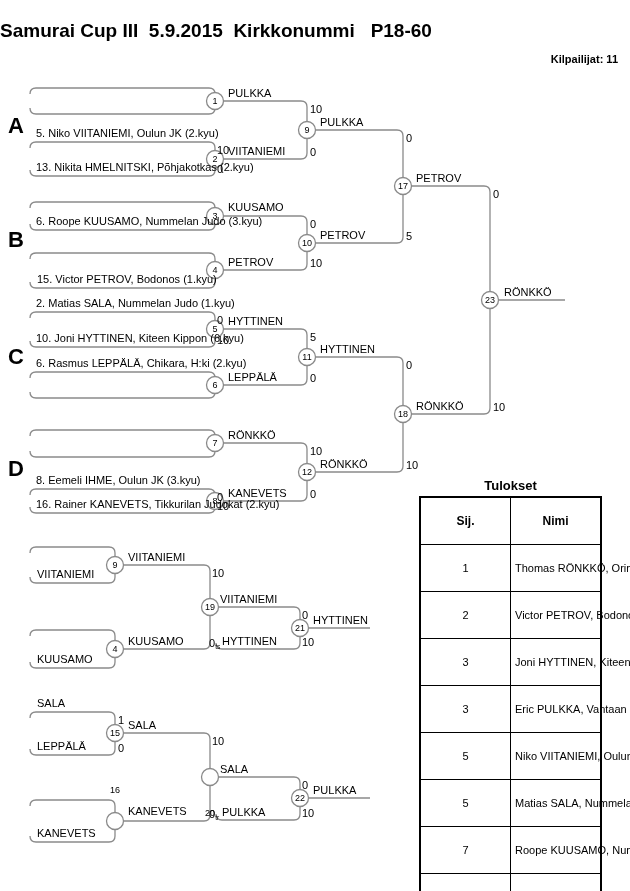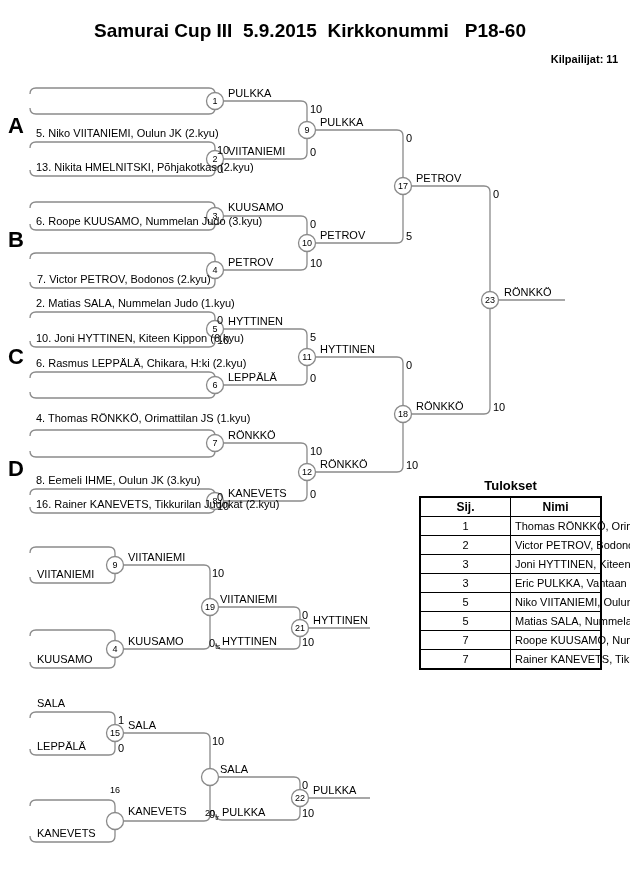--- a/index.html
+++ b/index.html
@@ -1,31 +1,31 @@
 <!DOCTYPE html>
 <html><head>
 <meta charset="utf-8">
 <style>
   html,body{margin:0;padding:0;background:#fff;}
   .page{position:relative;width:630px;height:891px;background:#fff;overflow:hidden;
         font-family:"Liberation Sans",sans-serif;color:#000;}
   .lines{position:absolute;left:0;top:0;}
   .txt{position:absolute;font-size:11px;line-height:12px;white-space:pre;}
-  .title{position:absolute;left:0;top:20px;width:526px;text-align:right;
+  .title{position:absolute;left:0;top:20px;width:526px;text-align:left;
          font-size:19px;font-weight:bold;white-space:pre;}
   .competitors{position:absolute;left:450px;top:53px;width:168px;text-align:right;
          font-size:11px;font-weight:bold;}
   .pool{position:absolute;font-size:22px;font-weight:bold;line-height:22px;}
   .cnum{position:absolute;width:20px;text-align:center;font-size:9px;line-height:10px;}
   .score{position:absolute;font-size:11px;line-height:12px;}
   .ss{font-size:6.5px;position:relative;top:2px;}
   .results{position:absolute;left:419px;top:478px;width:183px;}
   .rtitle{text-align:center;font-size:13px;font-weight:bold;margin-bottom:3px;}
   table.res{border-collapse:collapse;border:2px solid #000;table-layout:fixed;width:183px;}
-  table.res th,table.res td{border:1px solid #000;font-size:11px;padding:2px 4px;
+  table.res th,table.res td{border:1px solid #000;font-size:11px;padding:16px 4px;
         white-space:nowrap;overflow:visible;height:14px;}
   table.res th{font-weight:bold;font-size:12px;text-align:center;}
   td.c1{width:26px;text-align:center;}
   td.c2,th.c2{text-align:left;}
 </style>
 </head>
 <body>
 
 <div class="page">
 
@@ -163,25 +163,24 @@
   <div class="competitors">Kilpailijat: 11</div>
 
   <div class="pool" style="left:8px;top:115px">A</div>
   <div class="pool" style="left:8px;top:229px">B</div>
   <div class="pool" style="left:8px;top:346px">C</div>
   <div class="pool" style="left:8px;top:458px">D</div>
 
   <div class="txt" style="left:36px;top:127px">5. Niko VIITANIEMI, Oulun JK (2.kyu)</div>
   <div class="txt" style="left:36px;top:161px">13. Nikita HMELNITSKI, Põhjakotkas (2.kyu)</div>
   <div class="txt" style="left:36px;top:215px">6. Roope KUUSAMO, Nummelan Judo (3.kyu)</div>
-  <div class="txt" style="left:37px;top:273px">7. Victor PETROV, Bodonos (2.kyu)</div>
+  <div class="txt" style="left:37px;top:273px">15. Victor PETROV, Bodonos (1.kyu)</div>
   <div class="txt" style="left:36px;top:297px">2. Matias SALA, Nummelan Judo (1.kyu)</div>
   <div class="txt" style="left:36px;top:332px">10. Joni HYTTINEN, Kiteen Kippon (6.kyu)</div>
   <div class="txt" style="left:36px;top:357px">6. Rasmus LEPPÄLÄ, Chikara, H:ki (2.kyu)</div>
-  <div class="txt" style="left:36px;top:412px">4. Thomas RÖNKKÖ, Orimattilan JS (1.kyu)</div>
   <div class="txt" style="left:36px;top:474px">8. Eemeli IHME, Oulun JK (3.kyu)</div>
   <div class="txt" style="left:36px;top:498px">16. Rainer KANEVETS, Tikkurilan Judokat (2.kyu)</div>
 
   <div class="txt" style="left:228px;top:87px">PULKKA</div>
   <div class="txt" style="left:228px;top:145px">VIITANIEMI</div>
   <div class="txt" style="left:228px;top:201px">KUUSAMO</div>
   <div class="txt" style="left:228px;top:256px">PETROV</div>
   <div class="txt" style="left:228px;top:315px">HYTTINEN</div>
   <div class="txt" style="left:228px;top:371px">LEPPÄLÄ</div>
   <div class="txt" style="left:228px;top:429px">RÖNKKÖ</div>

